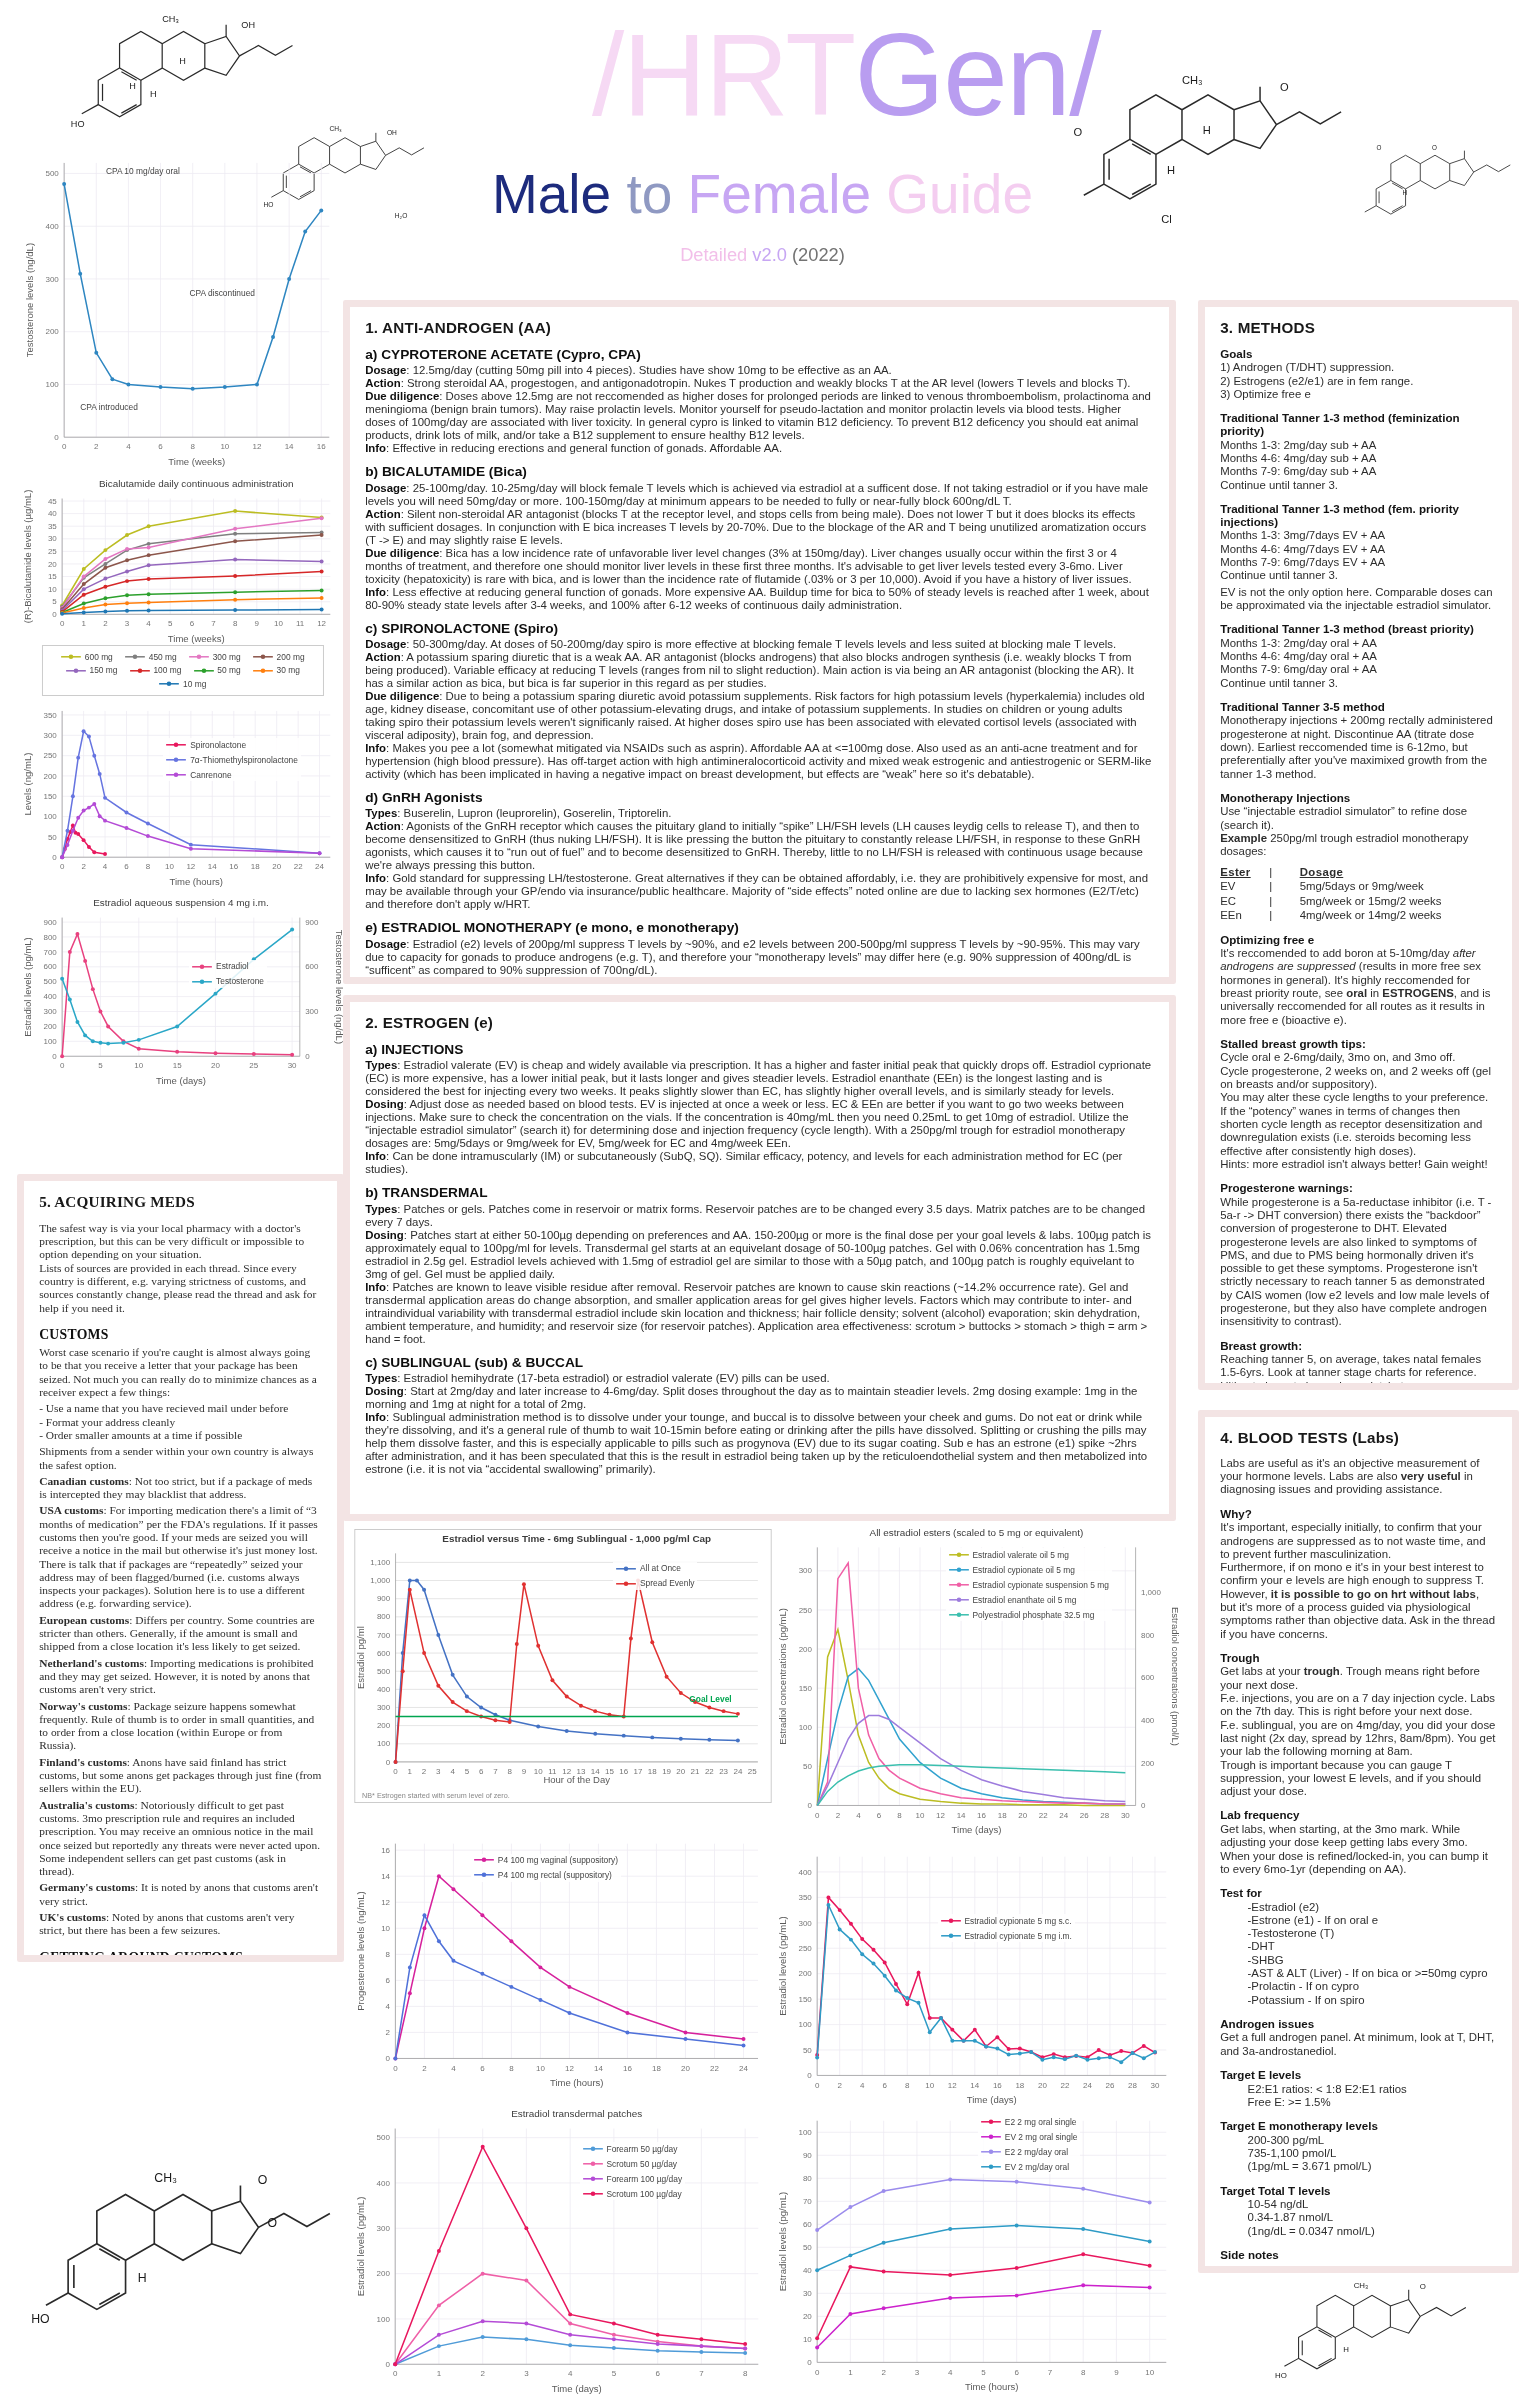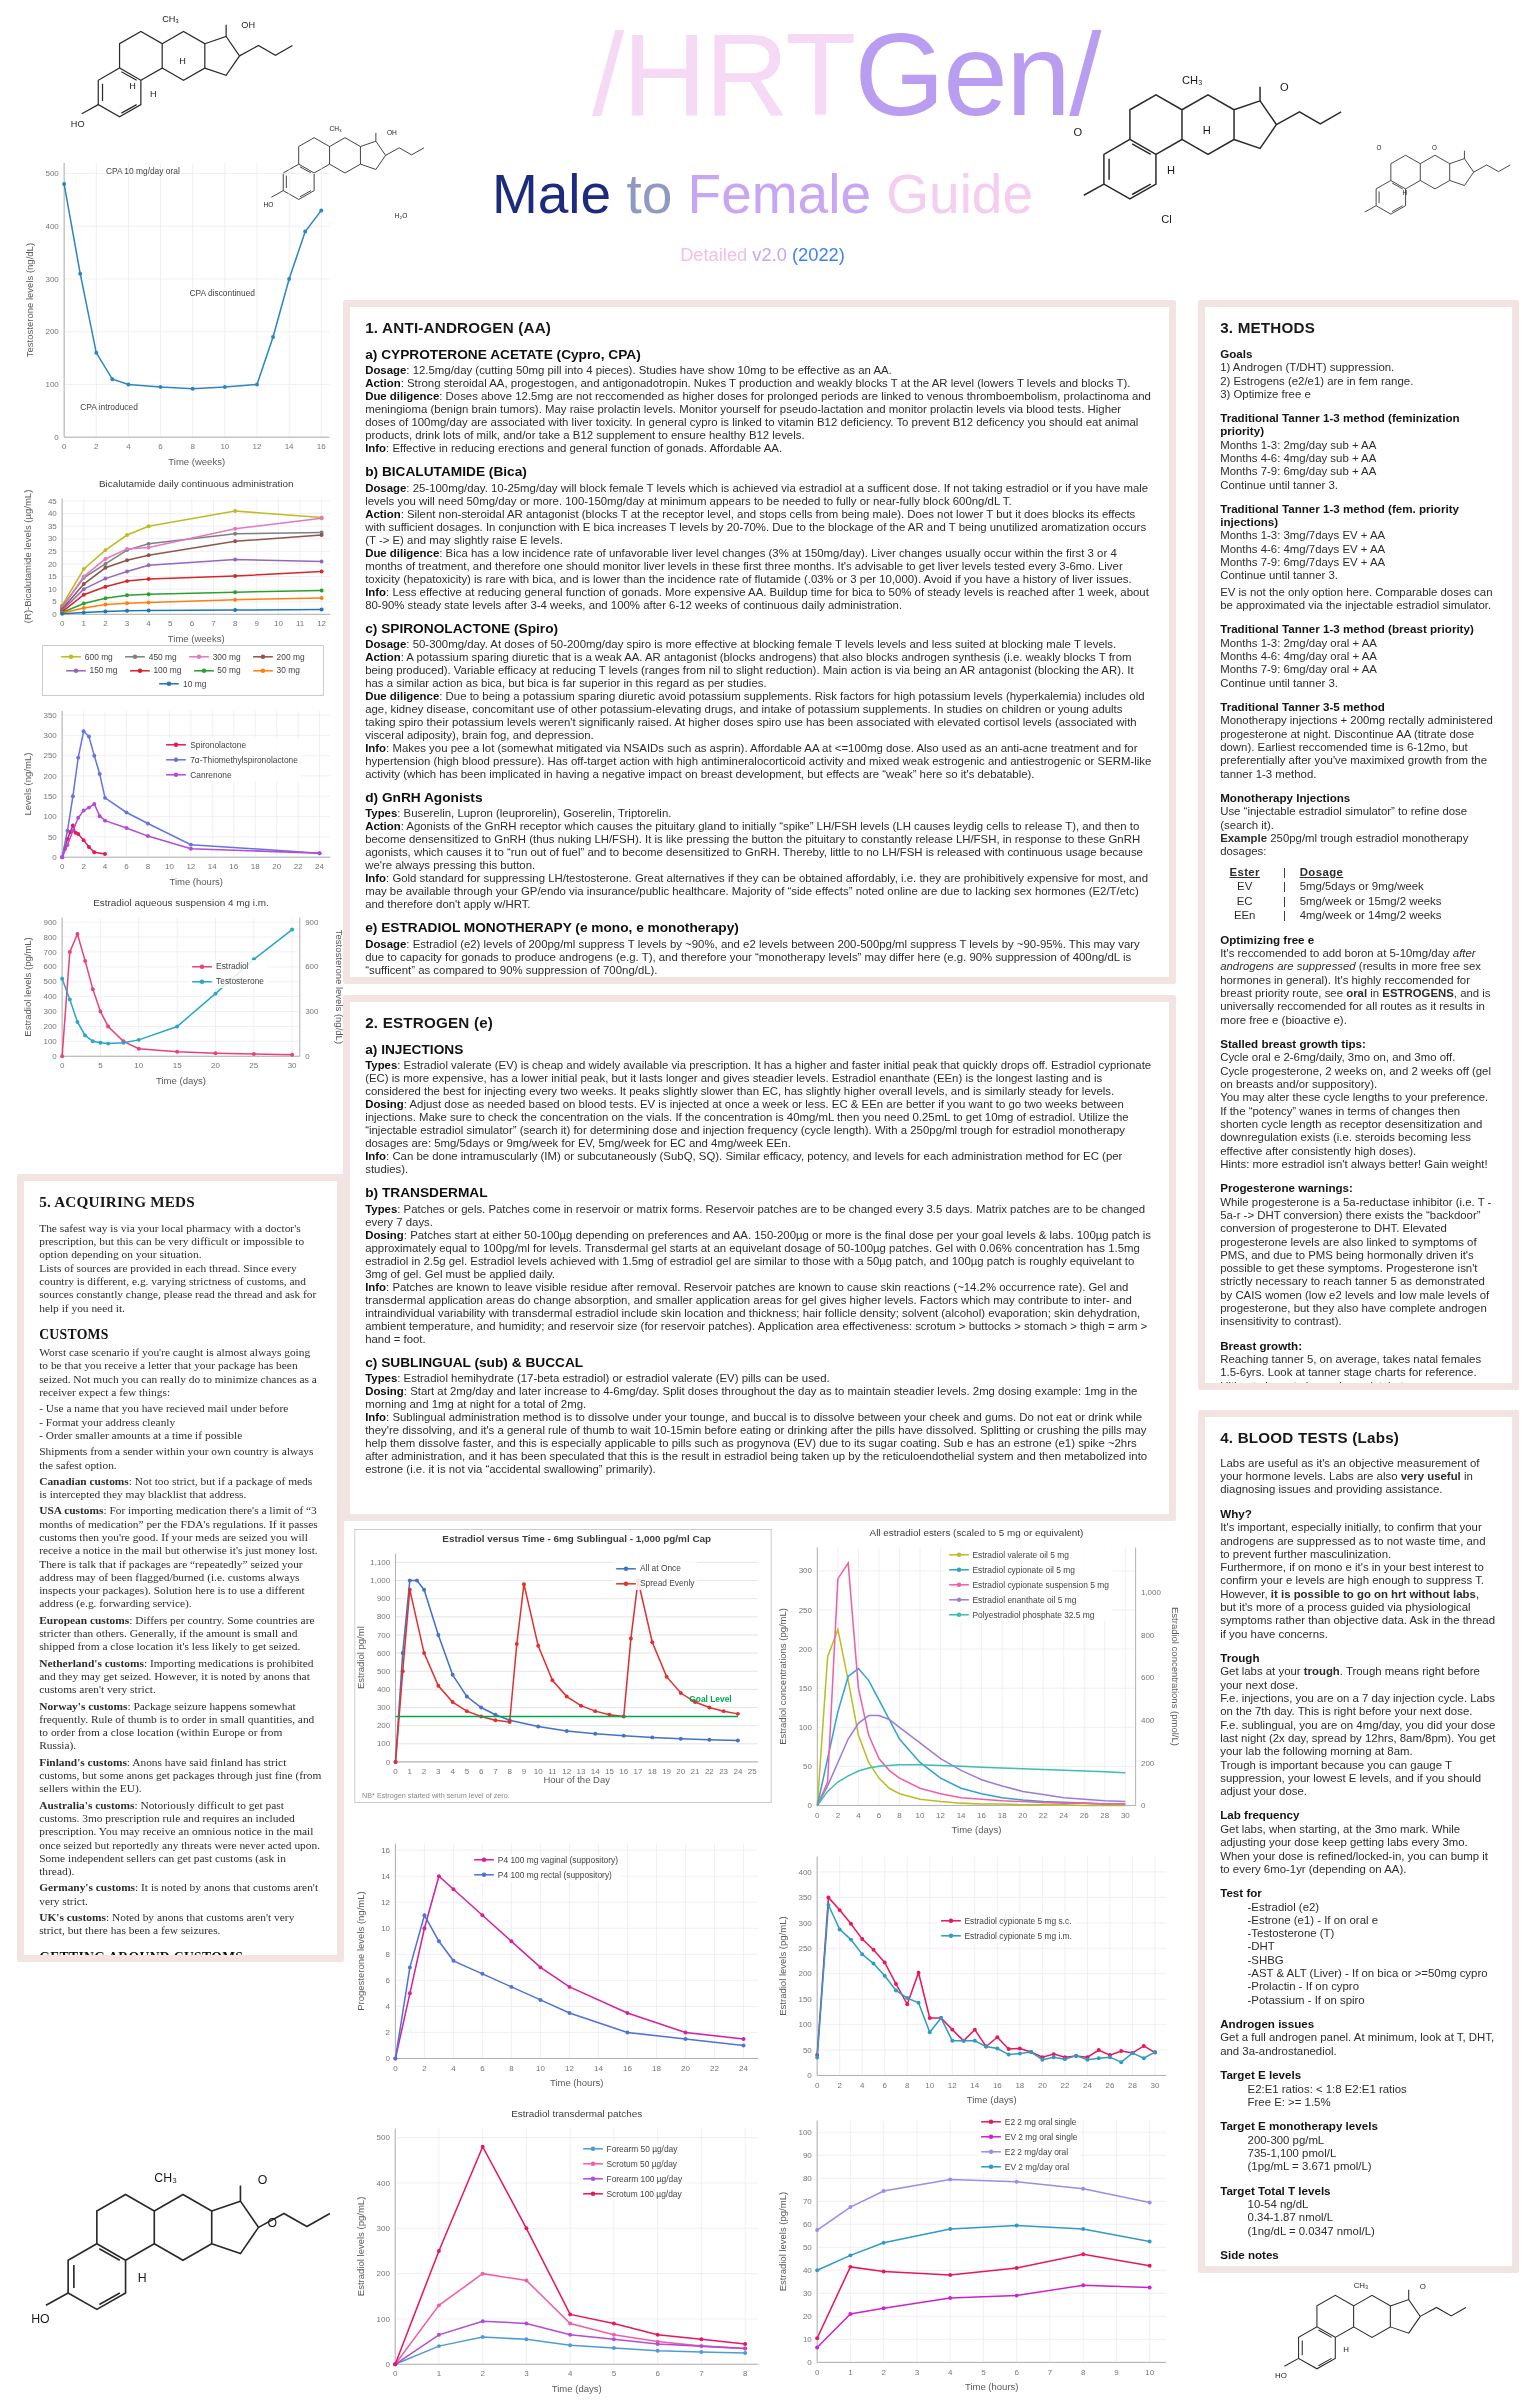--- a/index.html
+++ b/index.html
@@ -8,38 +8,38 @@
 
   
   .hdr-title{position:absolute;left:526px;top:7.6px;width:640px;text-align:center;
              font-size:116px;letter-spacing:-1.5px;white-space:nowrap;}
   .t-light{color:#f6d9f4;}
   .t-dark{color:#b99df0;}
   .hdr-sub{position:absolute;left:450px;top:162px;width:625px;text-align:center;
            font-size:55px;white-space:nowrap;}
   .w-male{color:#1d2b7d;} .w-to{color:#8f99c2;} .w-female{color:#c7a6f3;} .w-guide{color:#f4cdf0;}
   .hdr-ver{position:absolute;left:526px;top:244px;width:473px;text-align:center;font-size:18.3px;}
-  .v1{color:#f2bfe9;} .v2{color:#c7a6f3;} .v3{color:#3b82f6;}
+  .v1{color:#f2bfe9;} .v2{color:#c7a6f3;} .v3{color:#737373;}
 
   
   .panel{position:absolute;background:#fff;border:7.6px solid #f3e4e4;border-radius:2.3px;
          padding:10.7px 15.2px;box-sizing:border-box;overflow:hidden;}
   .panel h2{font-size:15.2px;margin:1.5px 0 10.7px;font-weight:bold;color:#181818;letter-spacing:0.2px;}
   .drug{margin-bottom:9.1px;}
   .drug h3{font-size:13.7px;margin:9.1px 0 2.3px;color:#0e0e0e;}
   .drug p{margin:0;font-size:11.4px;line-height:13px;}
   .drug b{color:#0e0e0e;}
   .bh{font-weight:bold;margin:10px 0 1.5px;font-size:11.6px;color:#141414;}
   .bl,.bp{font-size:11.4px;line-height:13.3px;margin:0;}
   .bp{margin:0 0 2.3px;}
   .blk{margin-bottom:3px;}
   .blk.indent .bl{padding-left:27.4px;}
   .sub{font-size:13.7px;font-weight:bold;margin:12.2px 0 3px;letter-spacing:0.3px;color:#101010;}
   .tbl{font-size:11.4px;margin:6.1px 0 3px;}
-  .tbl .row{display:flex;line-height:14.5px;text-align:center;}
+  .tbl .row{display:flex;line-height:14.5px;}
   .tbl .c1{width:49px;}
   .tbl .sep{width:30.5px;}
   .tbl .hd{font-weight:bold;text-decoration:underline;letter-spacing:0.4px;}
 
   
   .chart{position:absolute;}
   .legend{position:absolute;display:flex;flex-direction:column;gap:5px;font-size:8.4px;color:#444;
           background:rgba(255,255,255,.85);padding:1.5px 3px;}
   .legend .li{display:flex;align-items:center;gap:3.8px;white-space:nowrap;}
   .legend.below{left:50%;bottom:1.5px;transform:translateX(-50%);flex-direction:row;flex-wrap:wrap;

